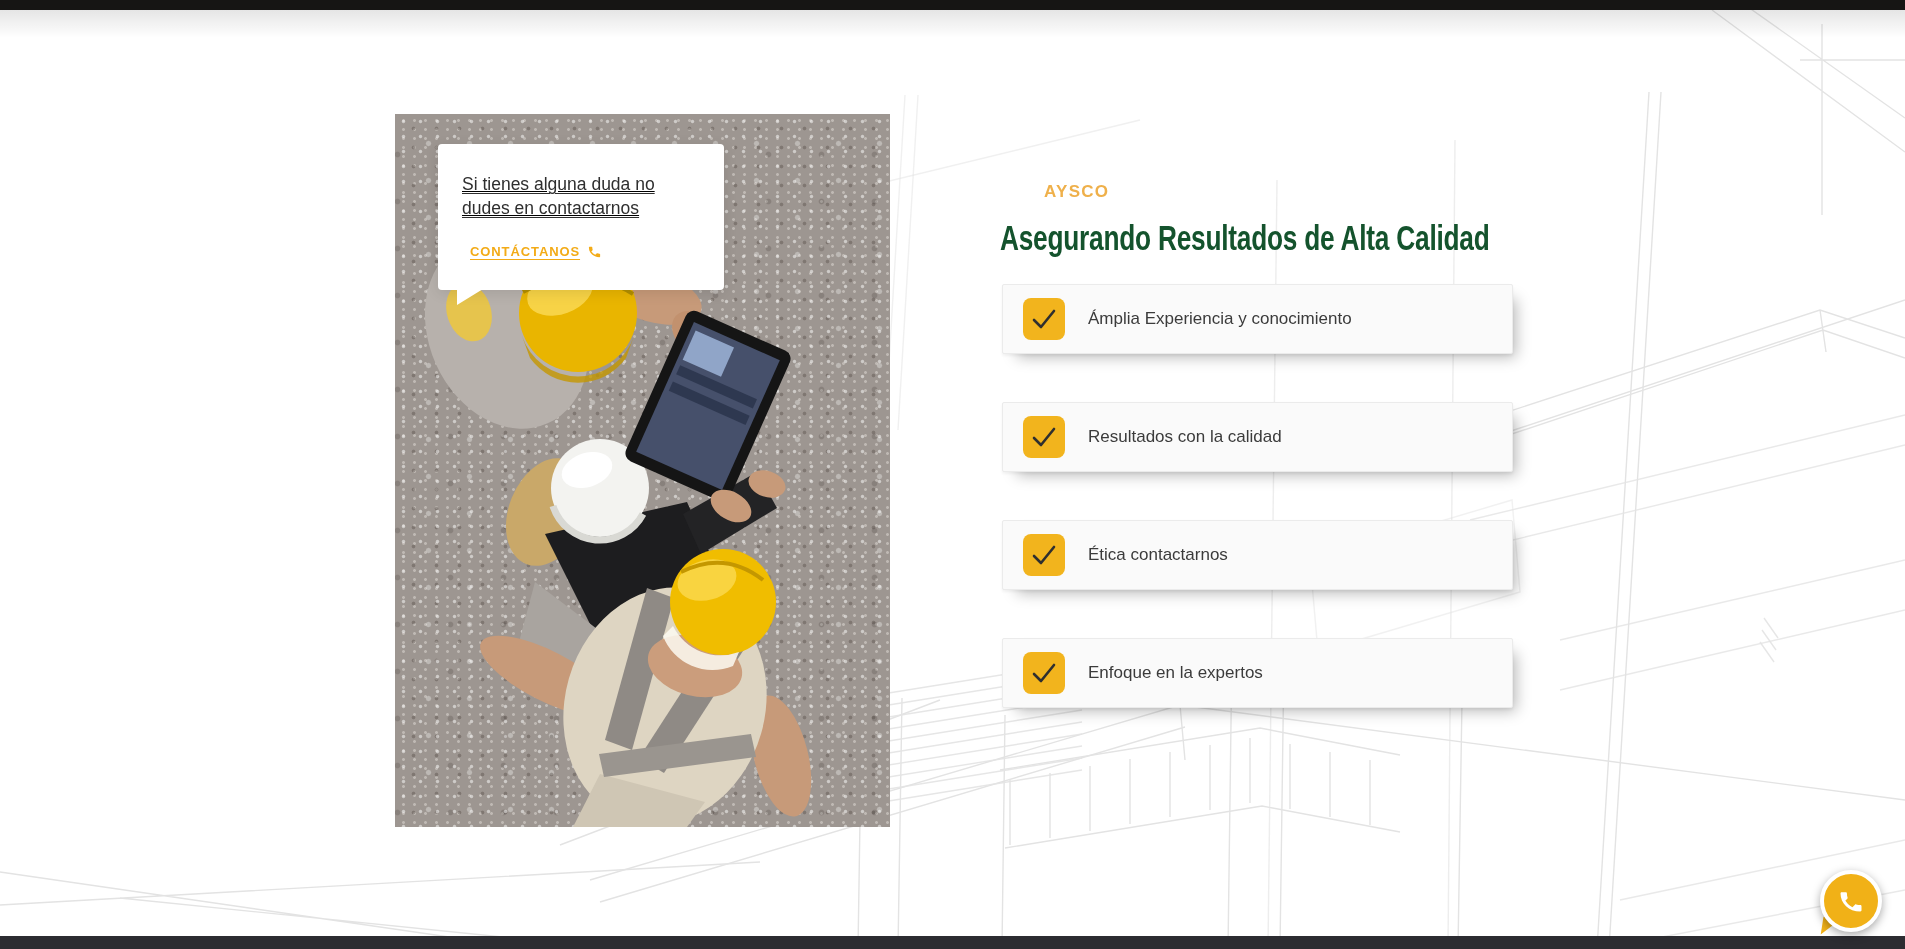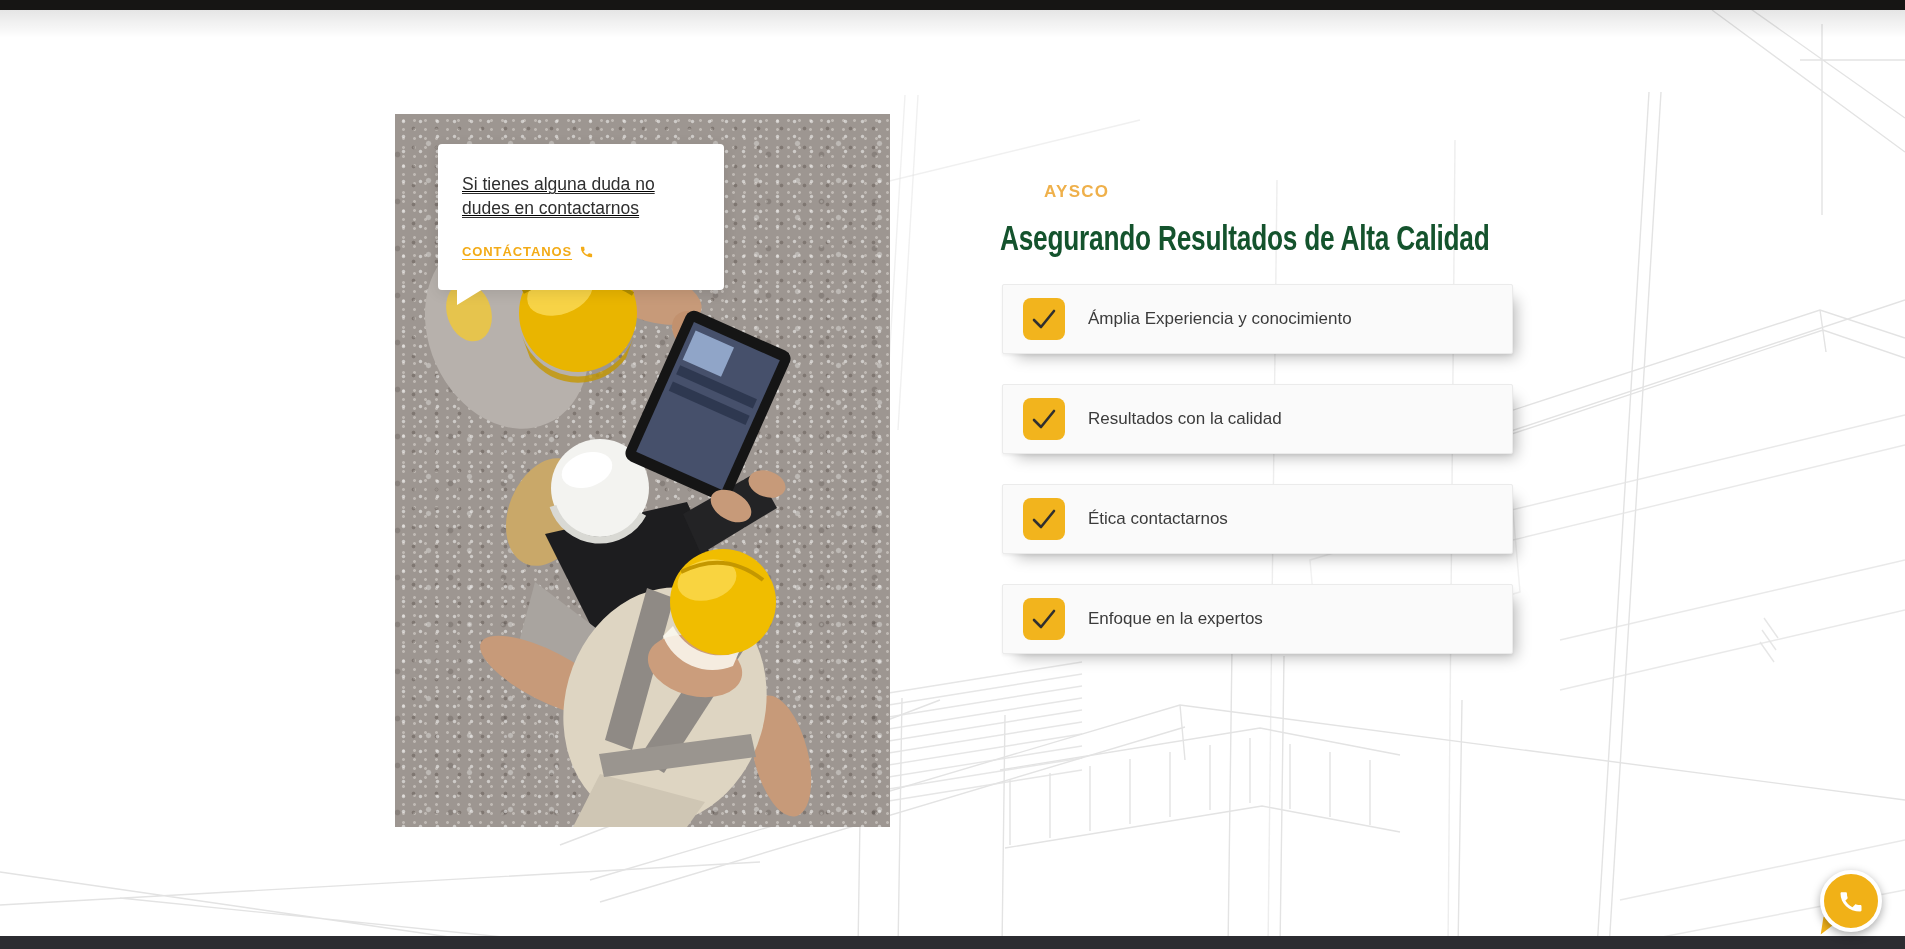--- a/index.html
+++ b/index.html
@@ -31,33 +31,33 @@
   
   .callout{position:absolute;left:438px;top:144px;width:286px;min-height:146px;box-sizing:border-box;
            background:#fff;border-radius:4px;padding:28px 24px 24px 24px;z-index:3;
            box-shadow:0 3px 14px rgba(0,0,0,.10);text-decoration:underline;}
   .callout:after{content:"";position:absolute;left:19px;bottom:-15px;width:0;height:0;
                  border-top:16px solid #fff;border-right:26px solid transparent;}
   .callout-message{font-size:17.5px;line-height:24px;color:#2e2e2e;
                    text-decoration:underline;text-underline-offset:3px;text-decoration-thickness:1px;}
   .callout-cta{display:inline-flex;align-items:center;gap:7px;margin-top:24px;cursor:pointer;
                font-size:13px;font-weight:bold;letter-spacing:.9px;color:#f3ab17;
-               text-decoration:underline;text-underline-offset:3px;}
+               text-decoration:underline;text-underline-offset:3px;margin-left:8px;}
   .callout-cta svg{flex:0 0 auto;}
 
   
   .eyebrow{position:absolute;left:1002px;top:182px;font-size:17px;font-weight:bold;
            letter-spacing:1.3px;color:#efb04a;z-index:2;margin-left:42px;}
   .heading{position:absolute;left:1000px;top:218px;z-index:2;color:#14532d;
            font-size:35px;font-weight:bold;white-space:nowrap;}
   .heading .squeeze{display:inline-block;transform:scaleX(.75);transform-origin:left center;
                     letter-spacing:-.3px;}
 
   .cards{position:absolute;left:1002px;top:284px;width:511px;z-index:2;}
-  .card{height:70px;box-sizing:border-box;margin-bottom:30px;background:#fafafa;
+  .card{height:70px;box-sizing:border-box;margin-bottom:48px;background:#fafafa;
         border:1px solid #ebebeb;border-radius:2px;display:flex;align-items:center;
         padding-left:20px;
         box-shadow:9px 9px 14px -6px rgba(0,0,0,.28), 0 2px 3px rgba(0,0,0,.05);}
   .checkbox{width:42px;height:42px;border-radius:8px;background:#f2b41d;flex:0 0 auto;
             display:flex;align-items:center;justify-content:center;margin-right:23px;}
   .card-label{font-size:17px;color:#3b3b3b;}
 
   
   .float-btn{position:absolute;left:1824px;top:874px;width:54px;height:54px;z-index:10;cursor:pointer;}
   .float-btn .bubble{position:absolute;left:0;top:0;width:54px;height:54px;border-radius:50%;

